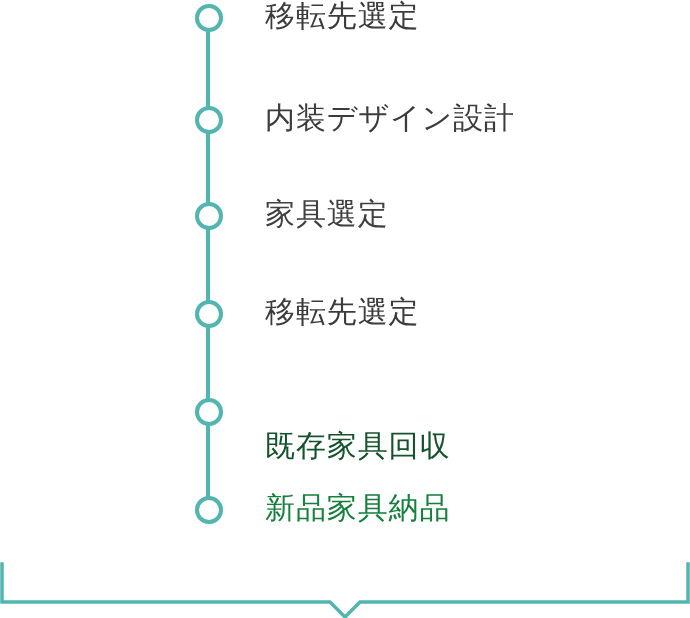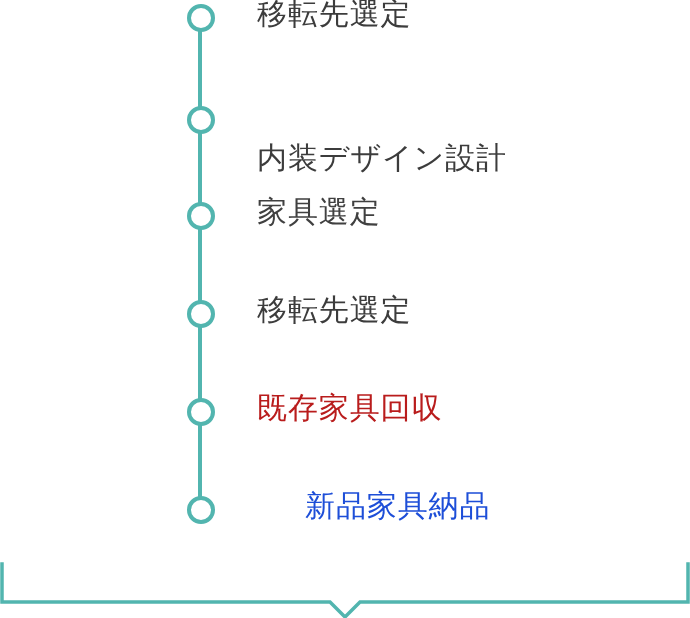--- a/index.html
+++ b/index.html
@@ -14,25 +14,24 @@
     position: relative;
     width: 690px;
     height: 618px;
     background: #ffffff;
     overflow: hidden;
   }
 
   
   #timeline {
     position: absolute;
-    left: 0;
+    left: 8px;
     top: 0;
     width: 609px;
     height: 540px;
-    font-family: Liberation Mono, monospace;
   }
   .tl-line {
     position: absolute;
     left: 198px;
     width: 4px;
     background: #52B5AF;
   }
   .tl-step {
     position: absolute;
     left: 0;
@@ -79,37 +78,37 @@
 
   <div id="timeline">
     <div class="tl-line" style="top: 16px; height: 492px; background: rgb(82, 181, 175);"></div>
 
   <div class="tl-step" style="top: 16px;">
         <span class="tl-dot" style="border-color: rgb(82, 181, 175);"></span>
         <span class="tl-label" style="color: rgb(60, 60, 60);">移転先選定</span>
       </div>
       <div class="tl-step" style="top: 118px;">
         <span class="tl-dot" style="border-color: rgb(82, 181, 175);"></span>
-        <span class="tl-label" style="color: rgb(60, 60, 60); margin-top: 42px;">内装デザイン設計</span>
+        <span class="tl-label" style="color: rgb(60, 60, 60);">内装デザイン設計</span>
       </div>
       <div class="tl-step" style="top: 214px;">
         <span class="tl-dot" style="border-color: rgb(82, 181, 175);"></span>
         <span class="tl-label" style="color: #404040;">家具選定</span>
       </div>
       <div class="tl-step" style="top: 312px;">
         <span class="tl-dot" style="border-color: rgb(82, 181, 175);"></span>
         <span class="tl-label" style="color: rgb(60, 60, 60);">移転先選定</span>
       </div>
       <div class="tl-step" style="top: 410px;">
         <span class="tl-dot" style="border-color: rgb(82, 181, 175);"></span>
-        <span class="tl-label" style="color: #b91c1c;">既存家具回収</span>
+        <span class="tl-label" style="color: #14532d; margin-top: 36px;">既存家具回収</span>
       </div>
       <div class="tl-step" style="top: 508px;">
         <span class="tl-dot" style="border-color: rgb(82, 181, 175);"></span>
-        <span class="tl-label" style="color: #1d4ed8; margin-left: 48px;">新品家具納品</span>
+        <span class="tl-label" style="color: #15803d;">新品家具納品</span>
       </div>
     </div>
 
   <svg id="bracket" viewBox="0 0 690 60" preserveAspectRatio="none">
     <path d="M 2,6 L 2,44 L 330,44 L 345,59 L 360,44 L 688,44 L 688,6" fill="none" stroke="#52B5AF" stroke-width="3.5" stroke-linecap="square" stroke-linejoin="miter"></path>
   </svg>
 
 </div>
 
 </body></html>

